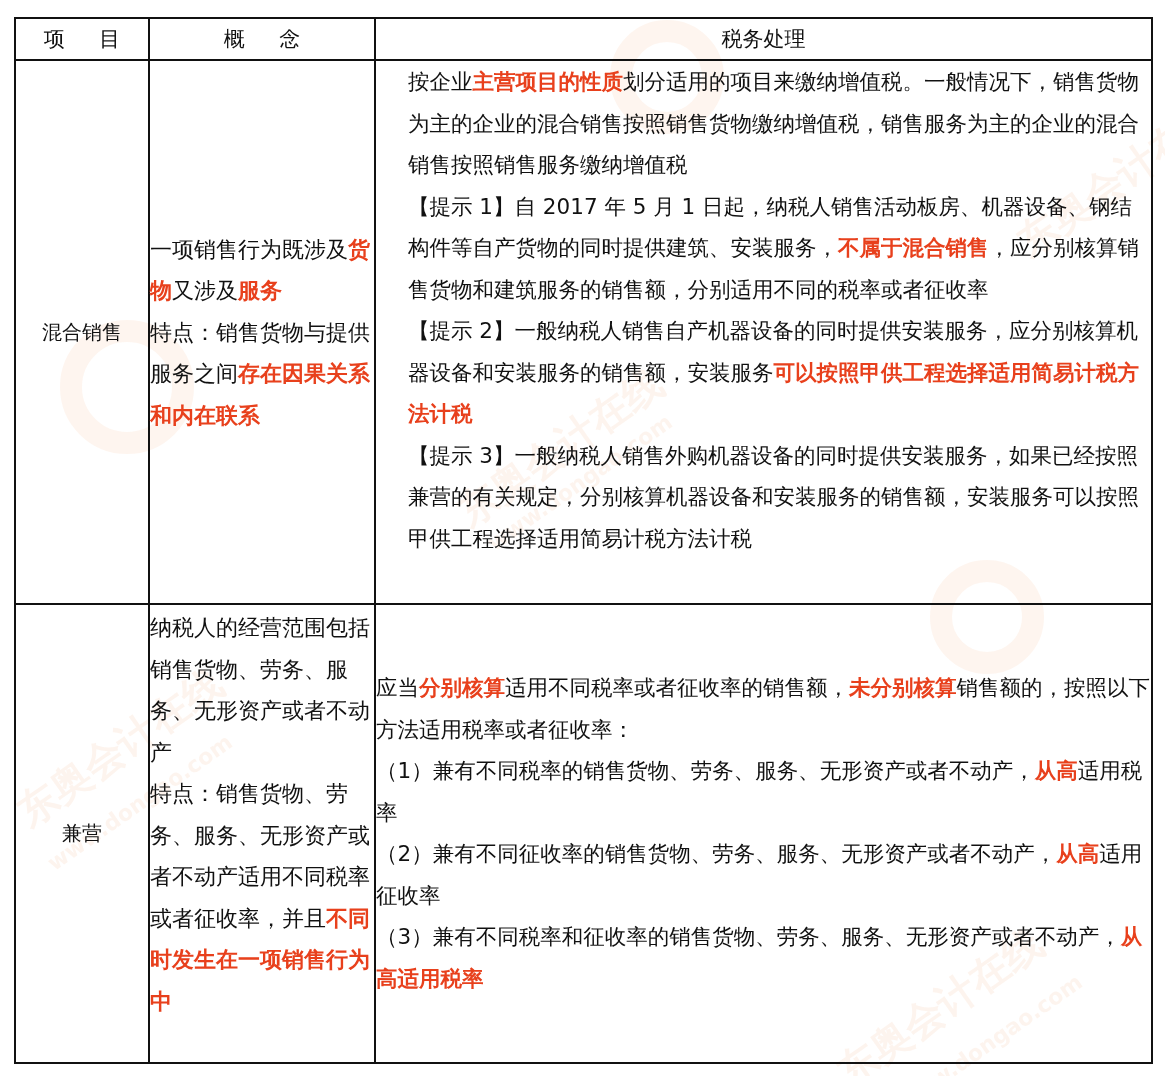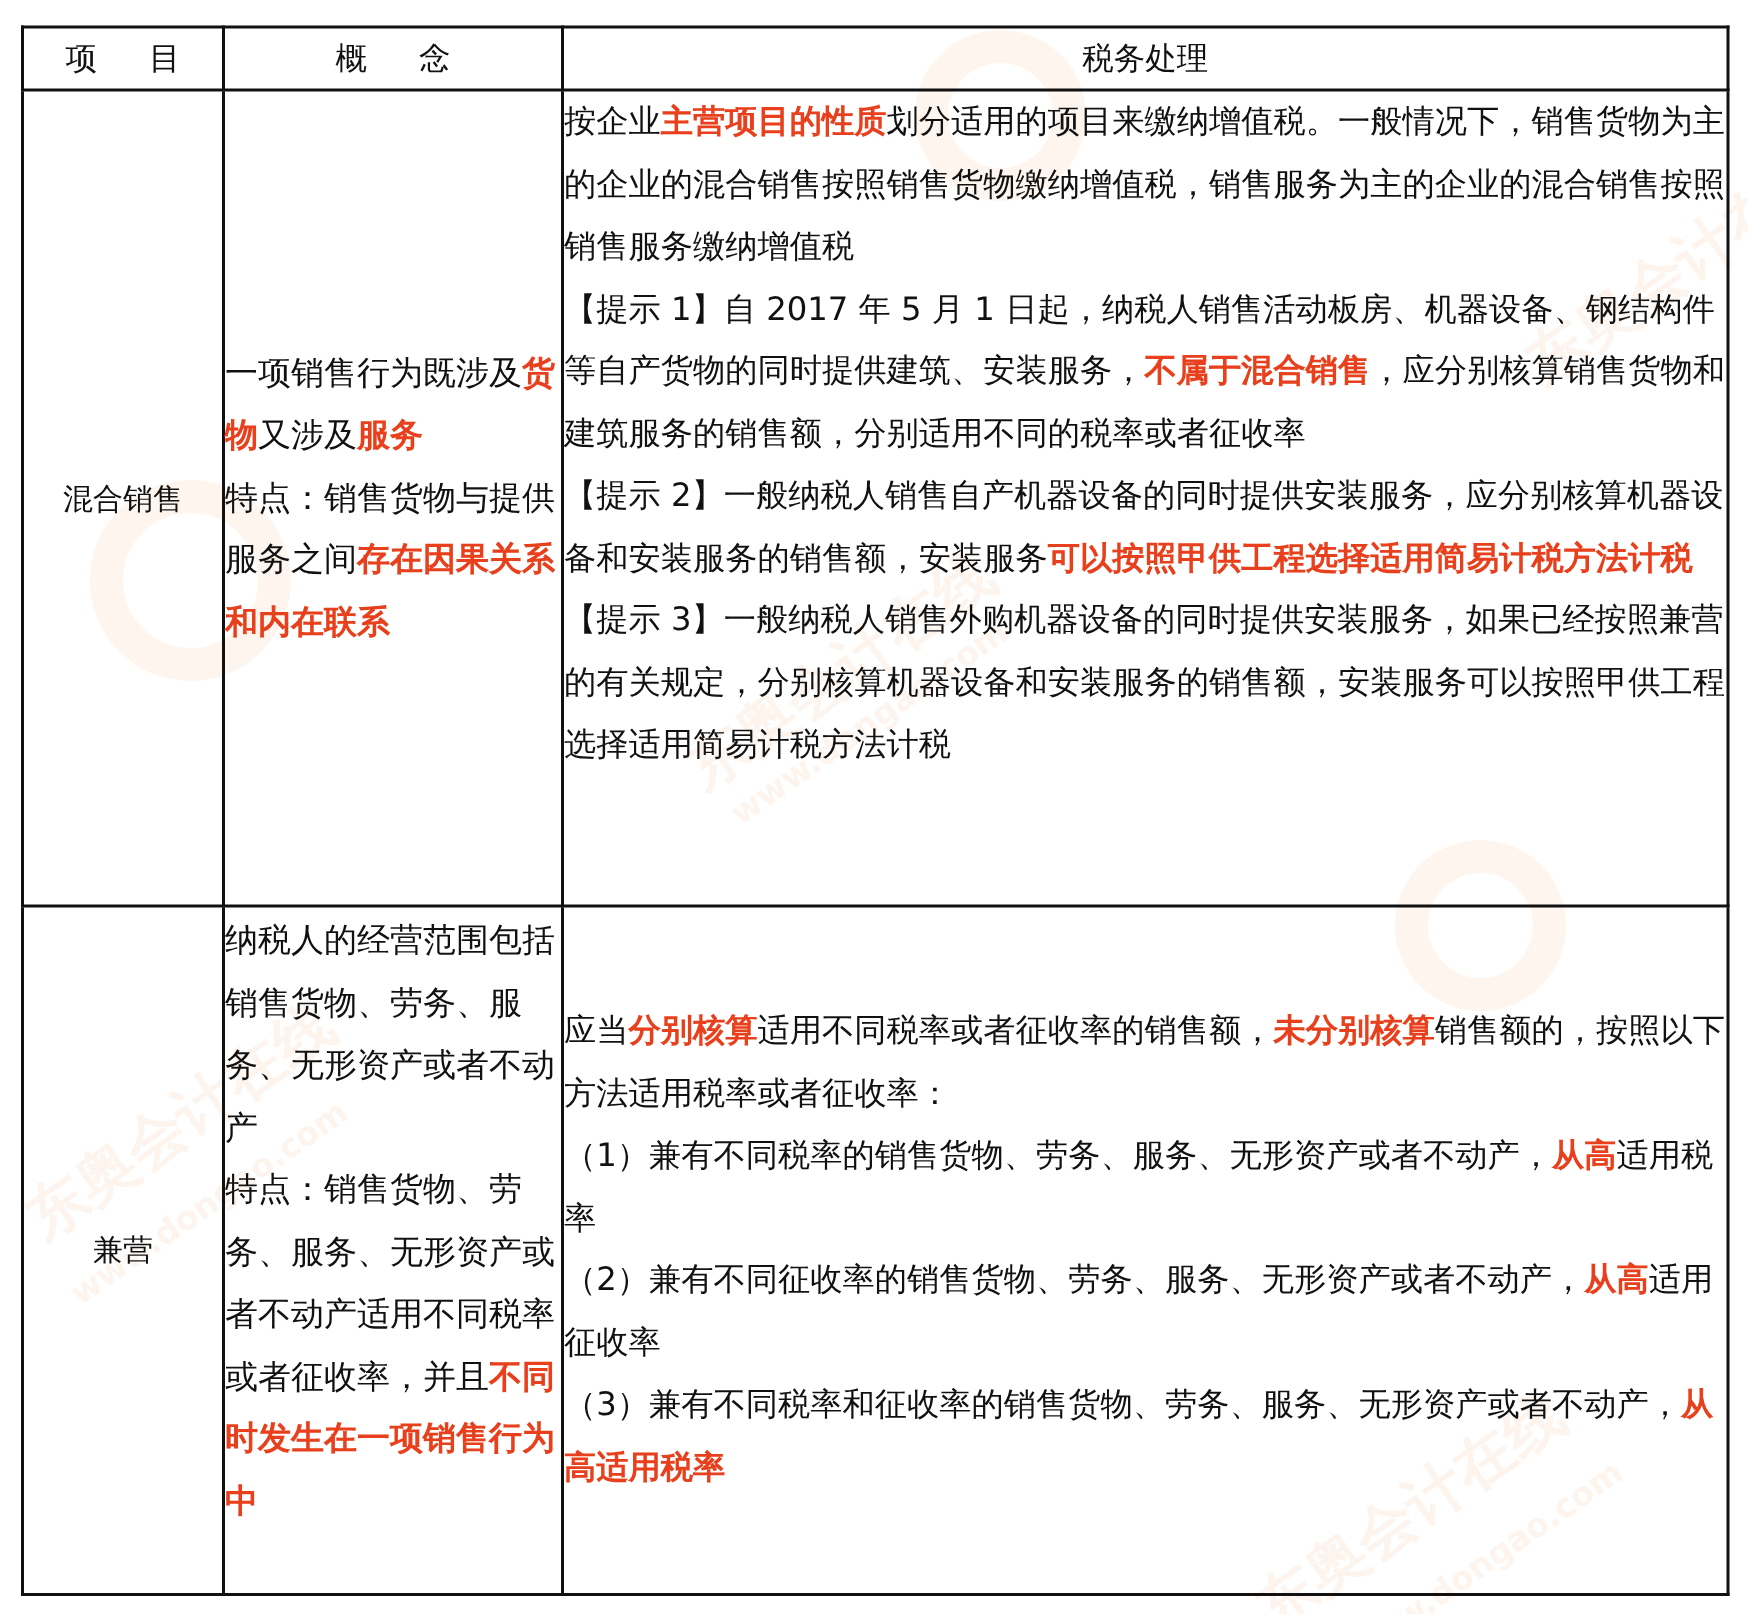--- a/index.html
+++ b/index.html
@@ -14,21 +14,21 @@
   table.main td, table.main th { border: 2px solid #111; vertical-align: middle; padding: 0; }
   th { height: 40px; font-size: 21px; font-weight: normal; text-align: center; letter-spacing: 0; }
   th .spaced { word-spacing: 28px; }
   col.c1 { width: 134px; } col.c2 { width: 226px; } col.c3 { width: 777px; }
   td.item { text-align: center; font-size: 20px; font-family: Liberation Serif, serif; }
   td.concept { font-size: 22px; line-height: 41.5px; padding: 0 8px 0 14px; }
   td.treat { font-size: 21.5px; line-height: 41.5px; padding: 0 12px 0 13px; }
   .r1 td { height: 541px; }
   .r2 td { height: 455px; }
   .red { color: #e8401c; font-weight: bold; }
-  .r1 td.treat { vertical-align: top; padding-top: 0px; }
+  .r1 td.treat { vertical-align: top; padding-top: 0px; padding-left: 32px; }
   .r1 td.concept { padding-top: 1px; }
   .r2 td.concept { vertical-align: top; padding-top: 2px; margin-left: 16px; }
   .r2 td.treat { padding-top: 0; vertical-align: top; border-radius: 29px; }
   .r2 td.treat .wrap { padding-top: 62px; }
 </style>
 </head>
 <body>
 
 <div class="wm-ring" style="left:60px;top:320px;width:90px;height:90px;"></div>
 <div class="wm-ring" style="left:610px;top:20px;width:70px;height:70px;"></div>

